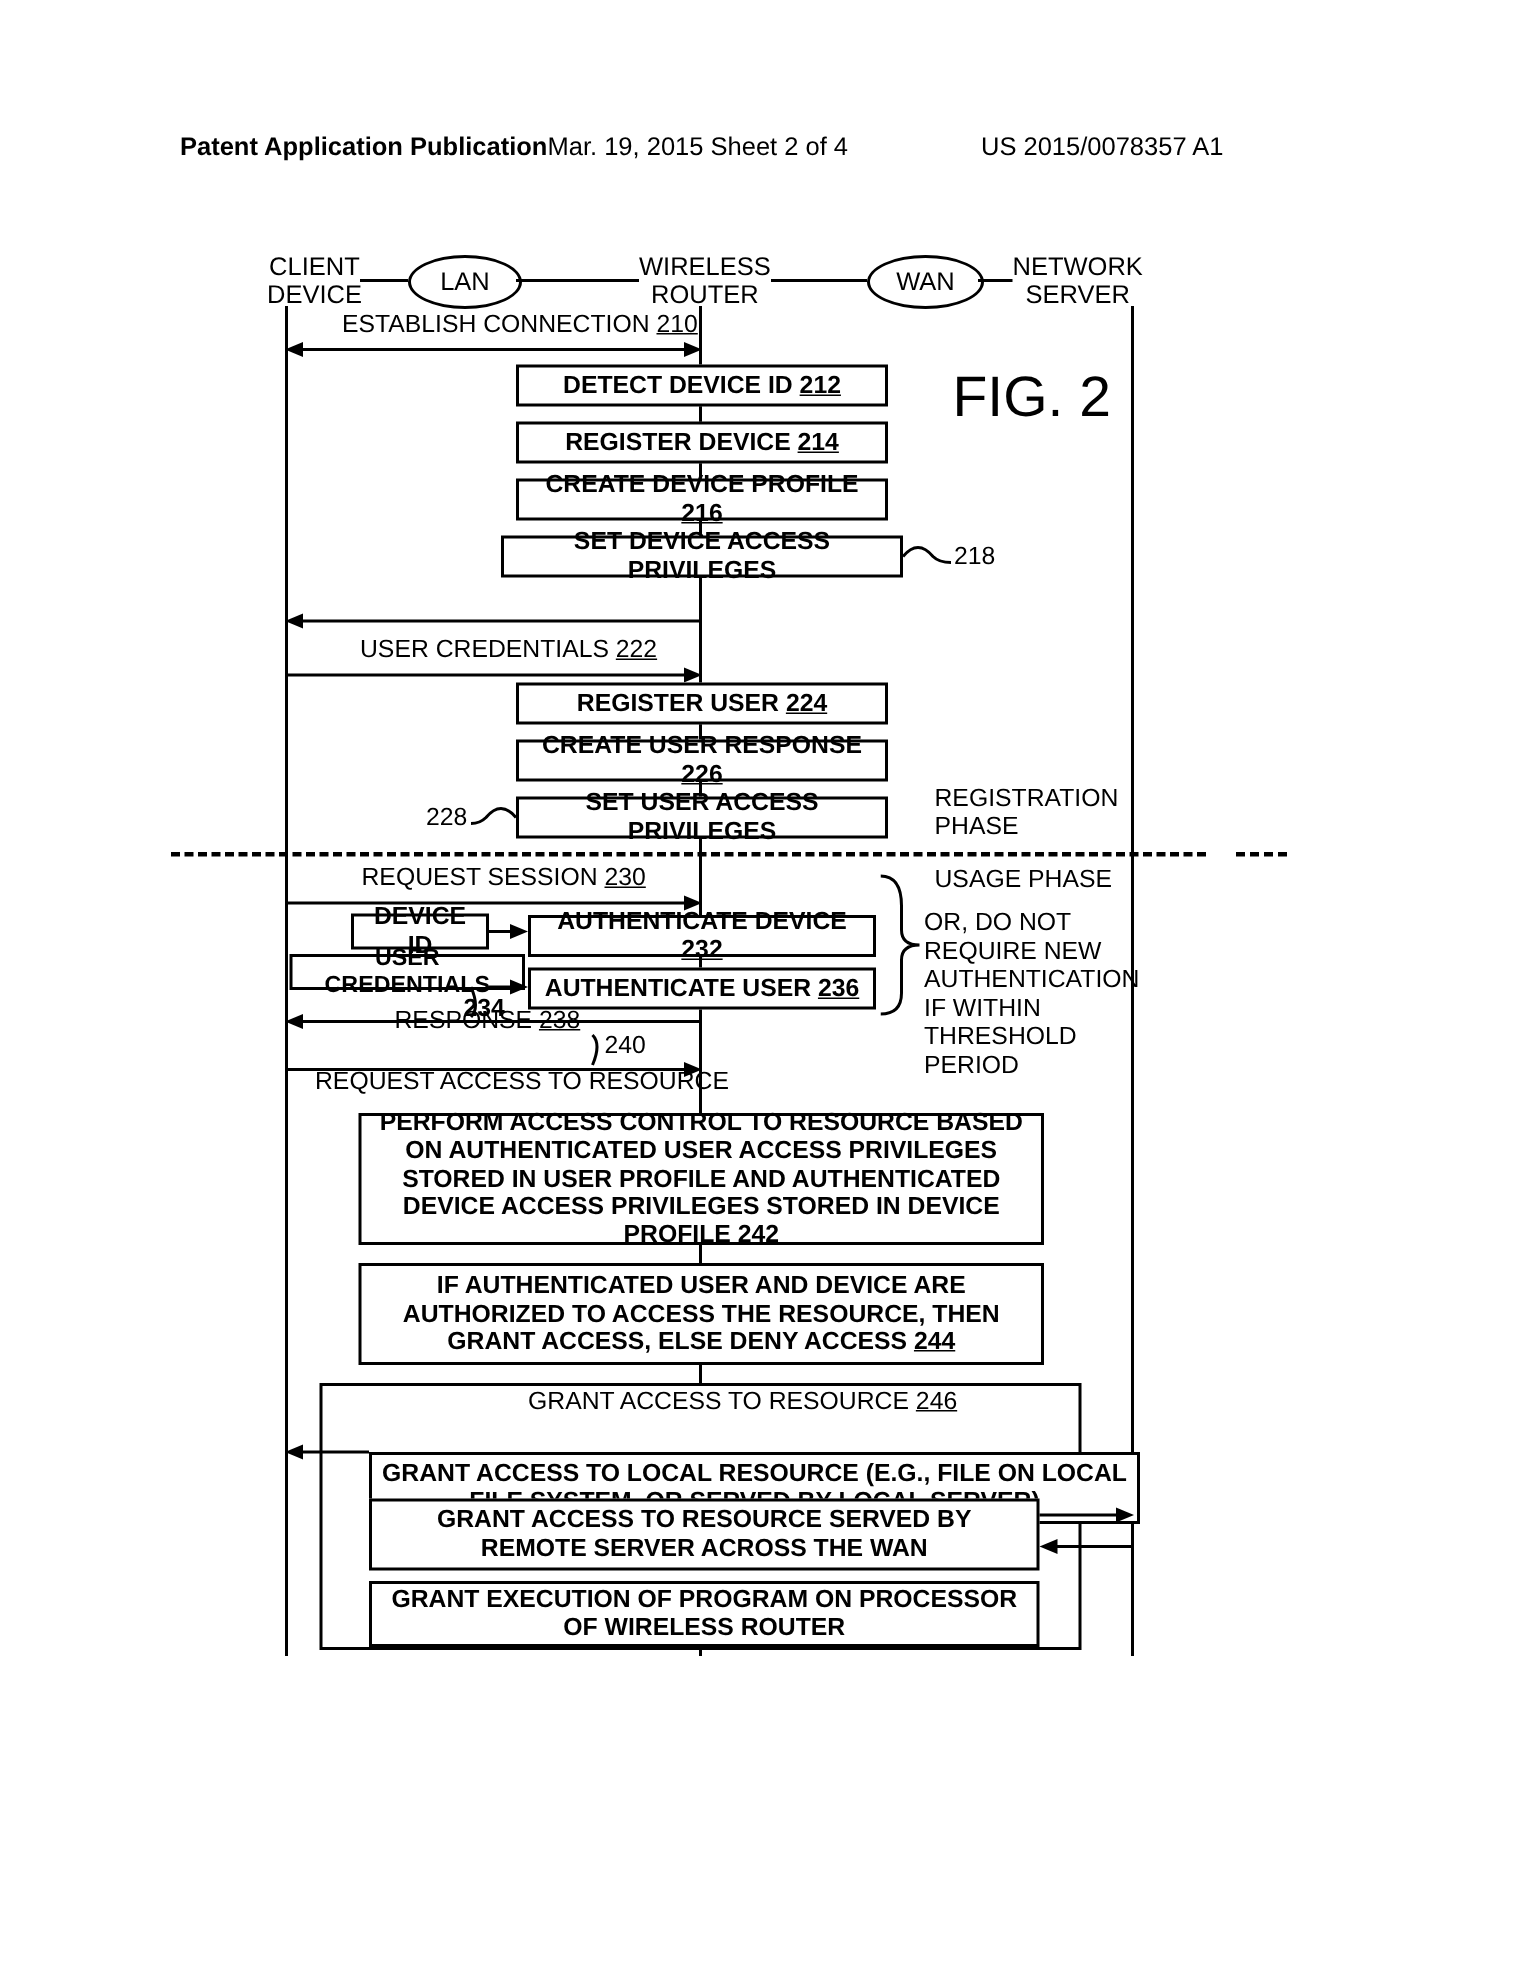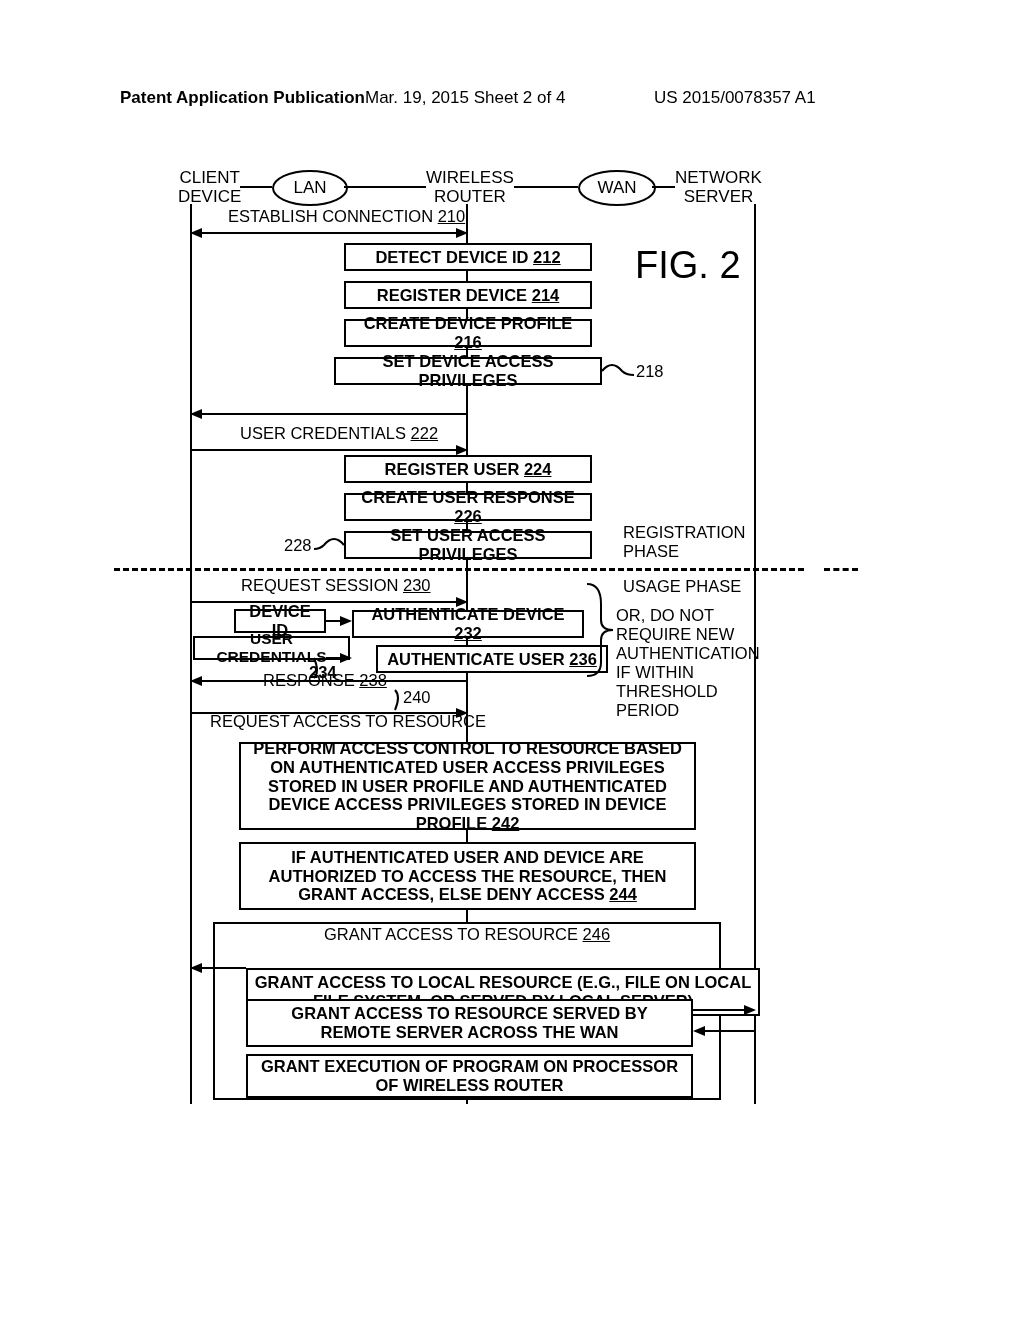--- a/index.html
+++ b/index.html
@@ -244,21 +244,21 @@
   </div>
   <svg class="arrow" style="left:314px; top:658px;" width="38" height="22">
     <path d="M0 0 Q6 14 0 20" fill="none" stroke="#000" stroke-width="2"></path>
   </svg>
   <div class="ref-label" style="left:309px; top:663px;font-weight:bold;">234</div>
   <svg class="arrow" style="left:326px; top:651px;" width="26" height="14">
     <line x1="0" y1="7" x2="20" y2="7" stroke="#000" stroke-width="2"></line>
     <polygon points="26,7 14,2 14,12" fill="#000"></polygon>
   </svg>
 
-  <div class="box" style="left:352px; top:645px; width:232px; height:28px;margin-left:24px;">
+  <div class="box" style="left:352px; top:645px; width:232px; height:28px;">
     <span><span>AUTHENTICATE USER</span> <span class="u">236</span></span>
   </div>
 
   <svg style="position:absolute; left:587px; top:578px;" width="30" height="104">
     <path d="M0 6 Q14 6 14 26 L14 42 Q14 52 26 52 Q14 52 14 62 L14 84 Q14 98 0 98" fill="none" stroke="#000" stroke-width="2"></path>
   </svg>
   <div class="side-text" style="left:616px; top:606px;">OR, DO NOT
 REQUIRE NEW
 AUTHENTICATION
 IF WITHIN
@@ -290,21 +290,21 @@
     <span><span>PERFORM ACCESS CONTROL TO RESOURCE BASED ON AUTHENTICATED USER ACCESS PRIVILEGES STORED IN USER PROFILE AND AUTHENTICATED DEVICE ACCESS PRIVILEGES STORED IN DEVICE PROFILE</span> <span class="u">242</span></span>
   </div>
   <div class="lifeline" style="left:466px; top:830px; height:12px;"></div>
 
   <div class="box" style="left:239px; top:842px; width:457px; height:68px;">
     <span><span>IF AUTHENTICATED USER AND DEVICE ARE AUTHORIZED TO ACCESS THE RESOURCE, THEN GRANT ACCESS, ELSE DENY ACCESS</span> <span class="u">244</span></span>
   </div>
   <div class="lifeline" style="left:466px; top:910px; height:12px;"></div>
 
   <div class="box" style="left:213px; top:922px; width:508px; height:178px; padding:0; align-items:flex-start; justify-content:flex-start;"></div>
-  <div class="msg-text" style="left:324px; top:925px;">
+  <div class="msg-text" style="left:352px; top:925px;">
     <span>GRANT ACCESS TO RESOURCE</span>
     <span class="u">246</span>
   </div>
 
   <div class="box" style="left:246px; top:952px; width:514px; height:48px;margin-top:16px;">
     <span>GRANT ACCESS TO LOCAL RESOURCE (E.G., FILE ON LOCAL FILE SYSTEM, OR SERVED BY LOCAL SERVER)</span>
   </div>
   <svg class="arrow" style="left:190px; top:961px;" width="56" height="14">
     <line x1="6" y1="7" x2="56" y2="7" stroke="#000" stroke-width="2"></line>
     <polygon points="0,7 12,2 12,12" fill="#000"></polygon>

